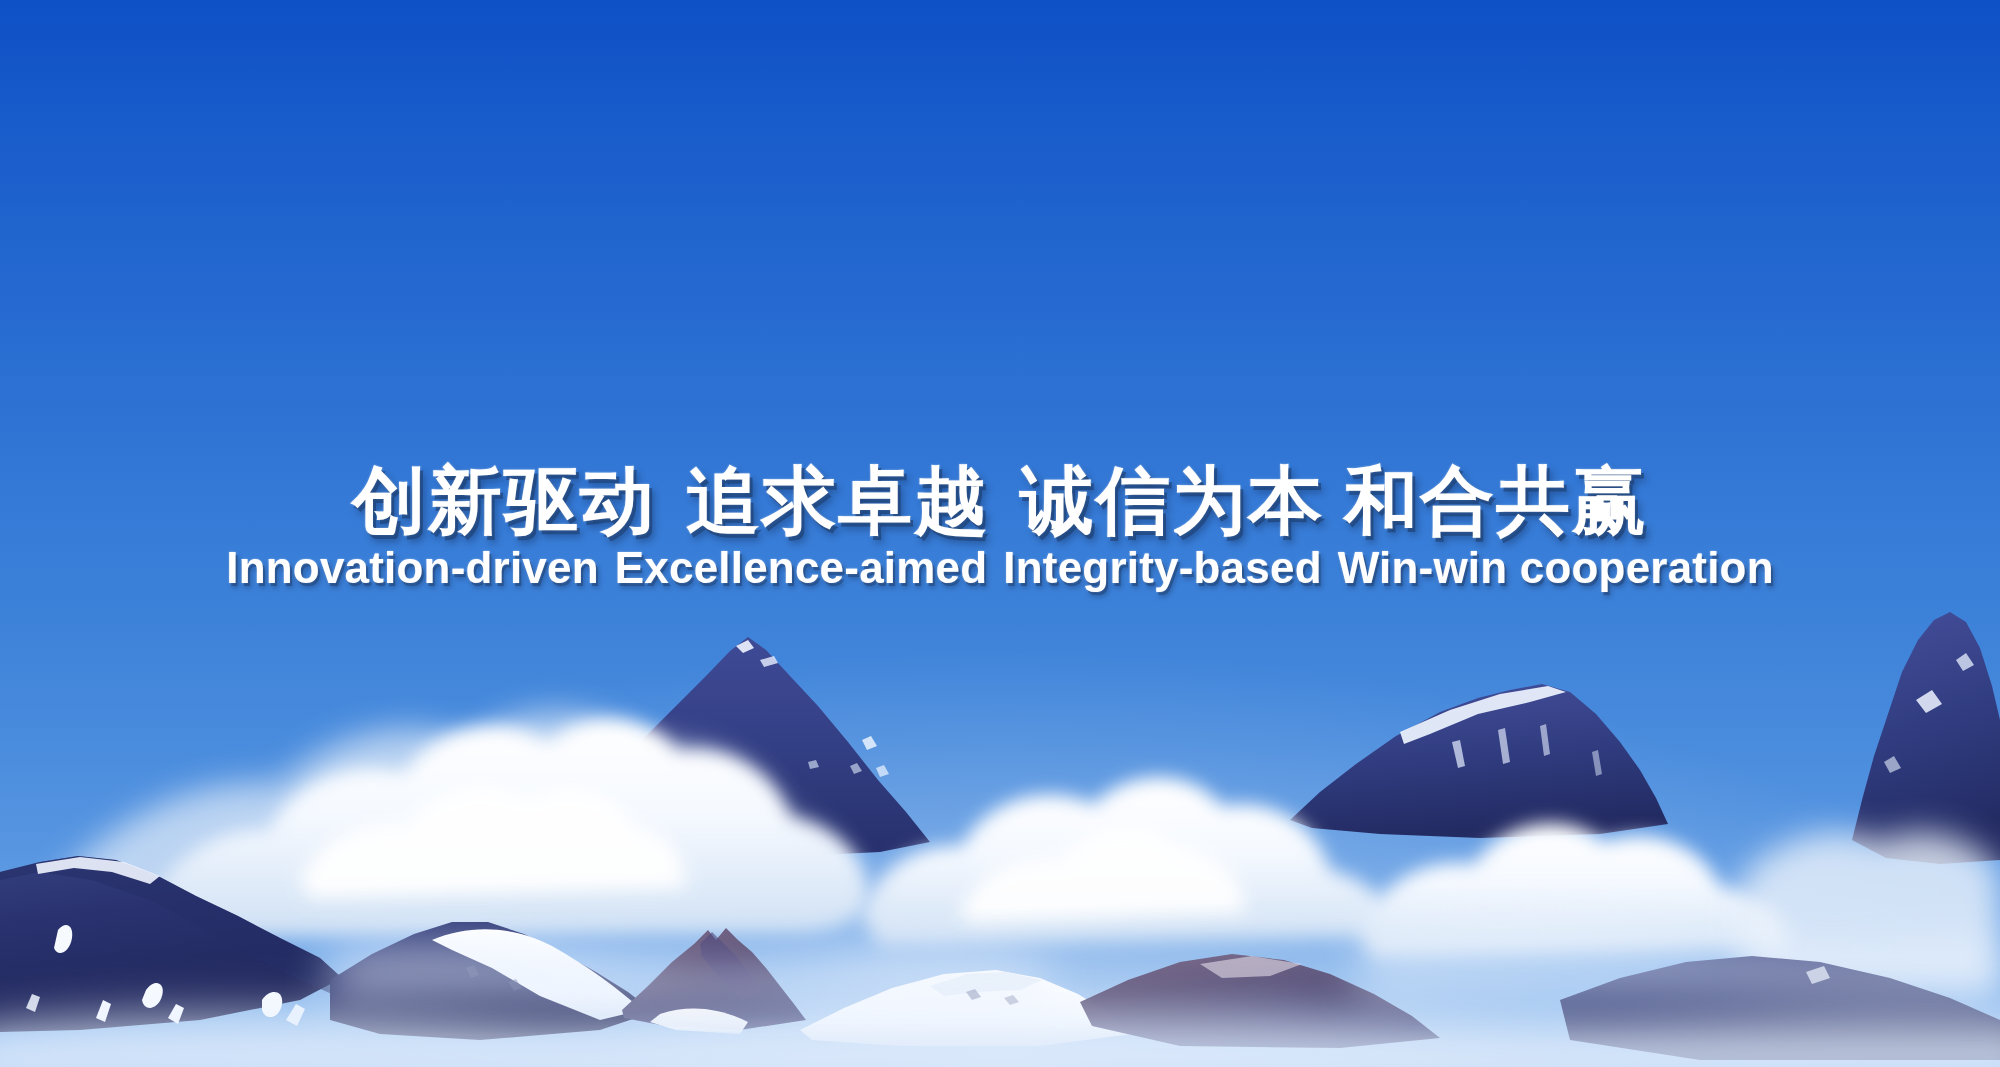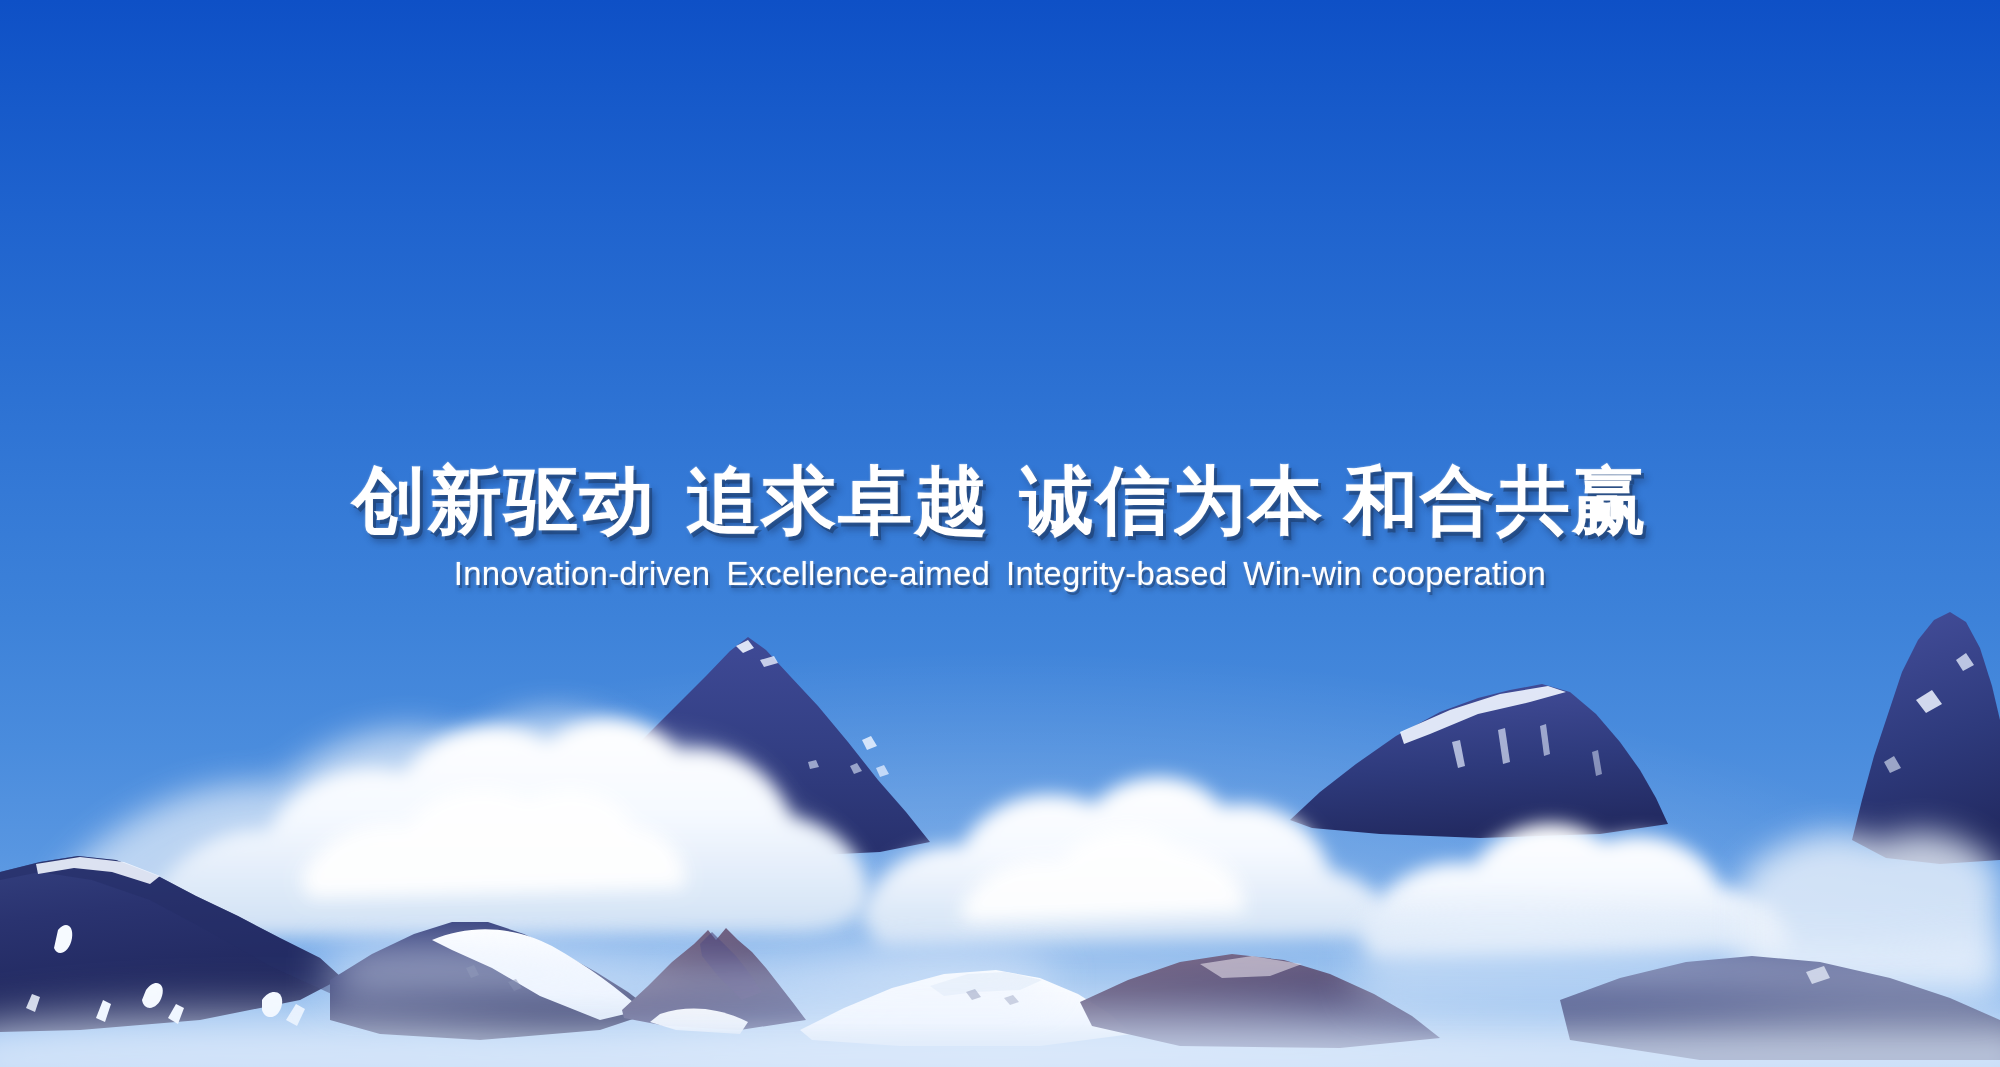--- a/index.html
+++ b/index.html
@@ -57,23 +57,23 @@
     white-space:nowrap;
     text-shadow:
        3px 4px 0 rgba(28,58,105,.58),
        5px 7px 7px rgba(20,44,85,.42),
        0 0 2px rgba(255,255,255,.55);
   }
   .slogan-cn .gap{display:inline-block;width:30px;}
   .slogan-cn .gap-sm{display:inline-block;width:20px;}
 
   .slogan-en{
-    margin-top:16px;
-    font-size:33px;
-    font-weight:400;
+    margin-top:4px;
+    font-size:44px;
+    font-weight:700;
     letter-spacing:.2px;
     color:#ffffff;
     line-height:1.08;
     white-space:nowrap;
     text-shadow:
        2px 3px 0 rgba(30,62,110,.50),
        3px 5px 5px rgba(20,44,85,.38),
        0 0 2px rgba(255,255,255,.5);
   }
   .slogan-en .sp{display:inline-block;width:16px;}

